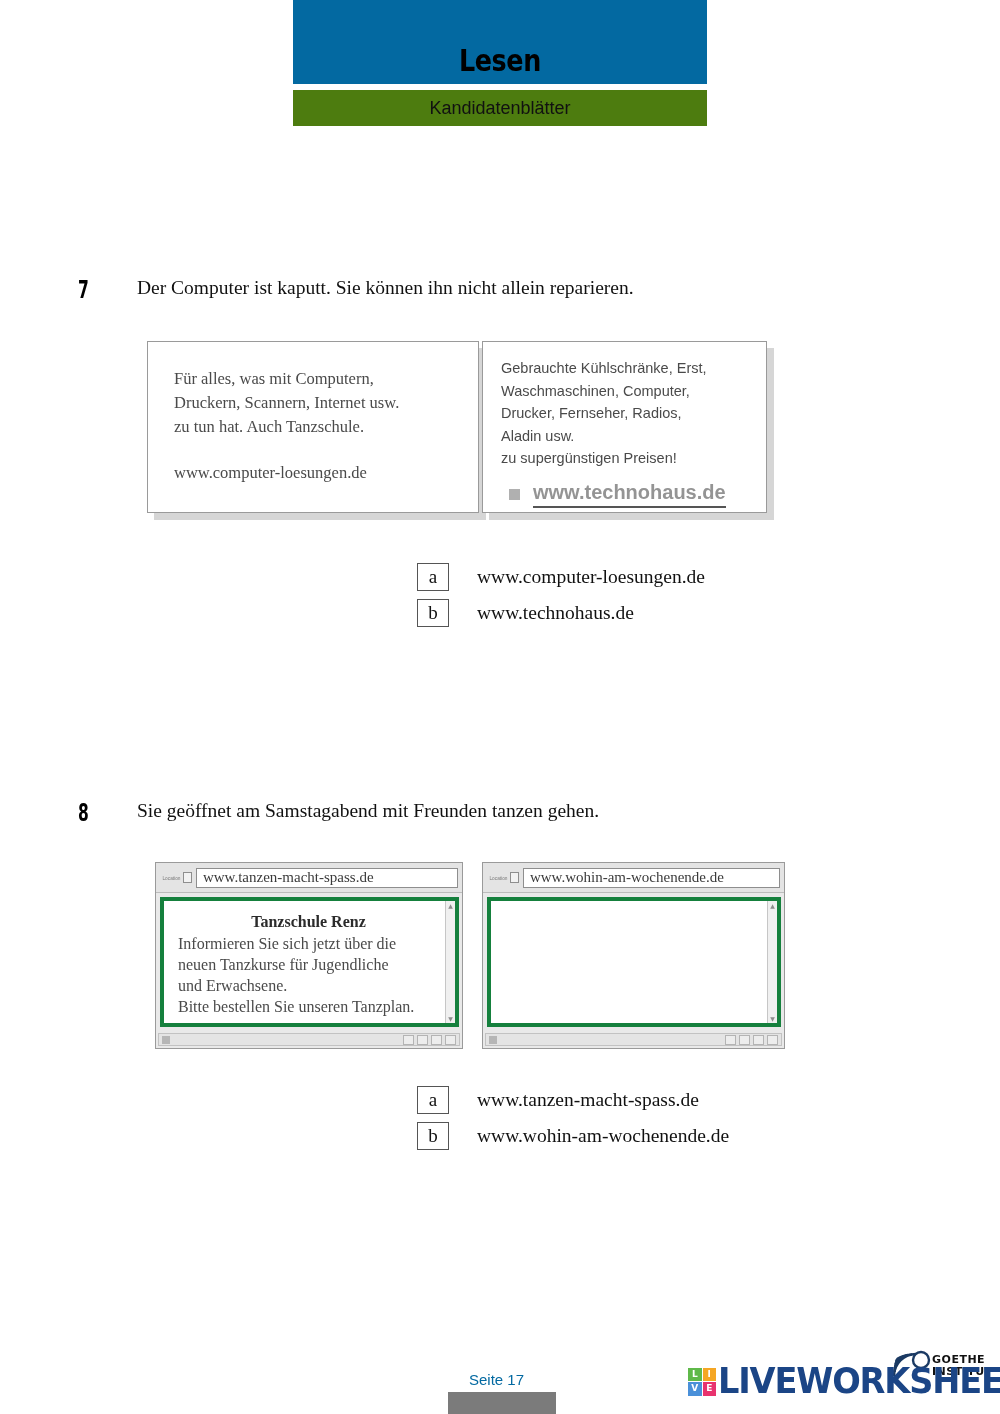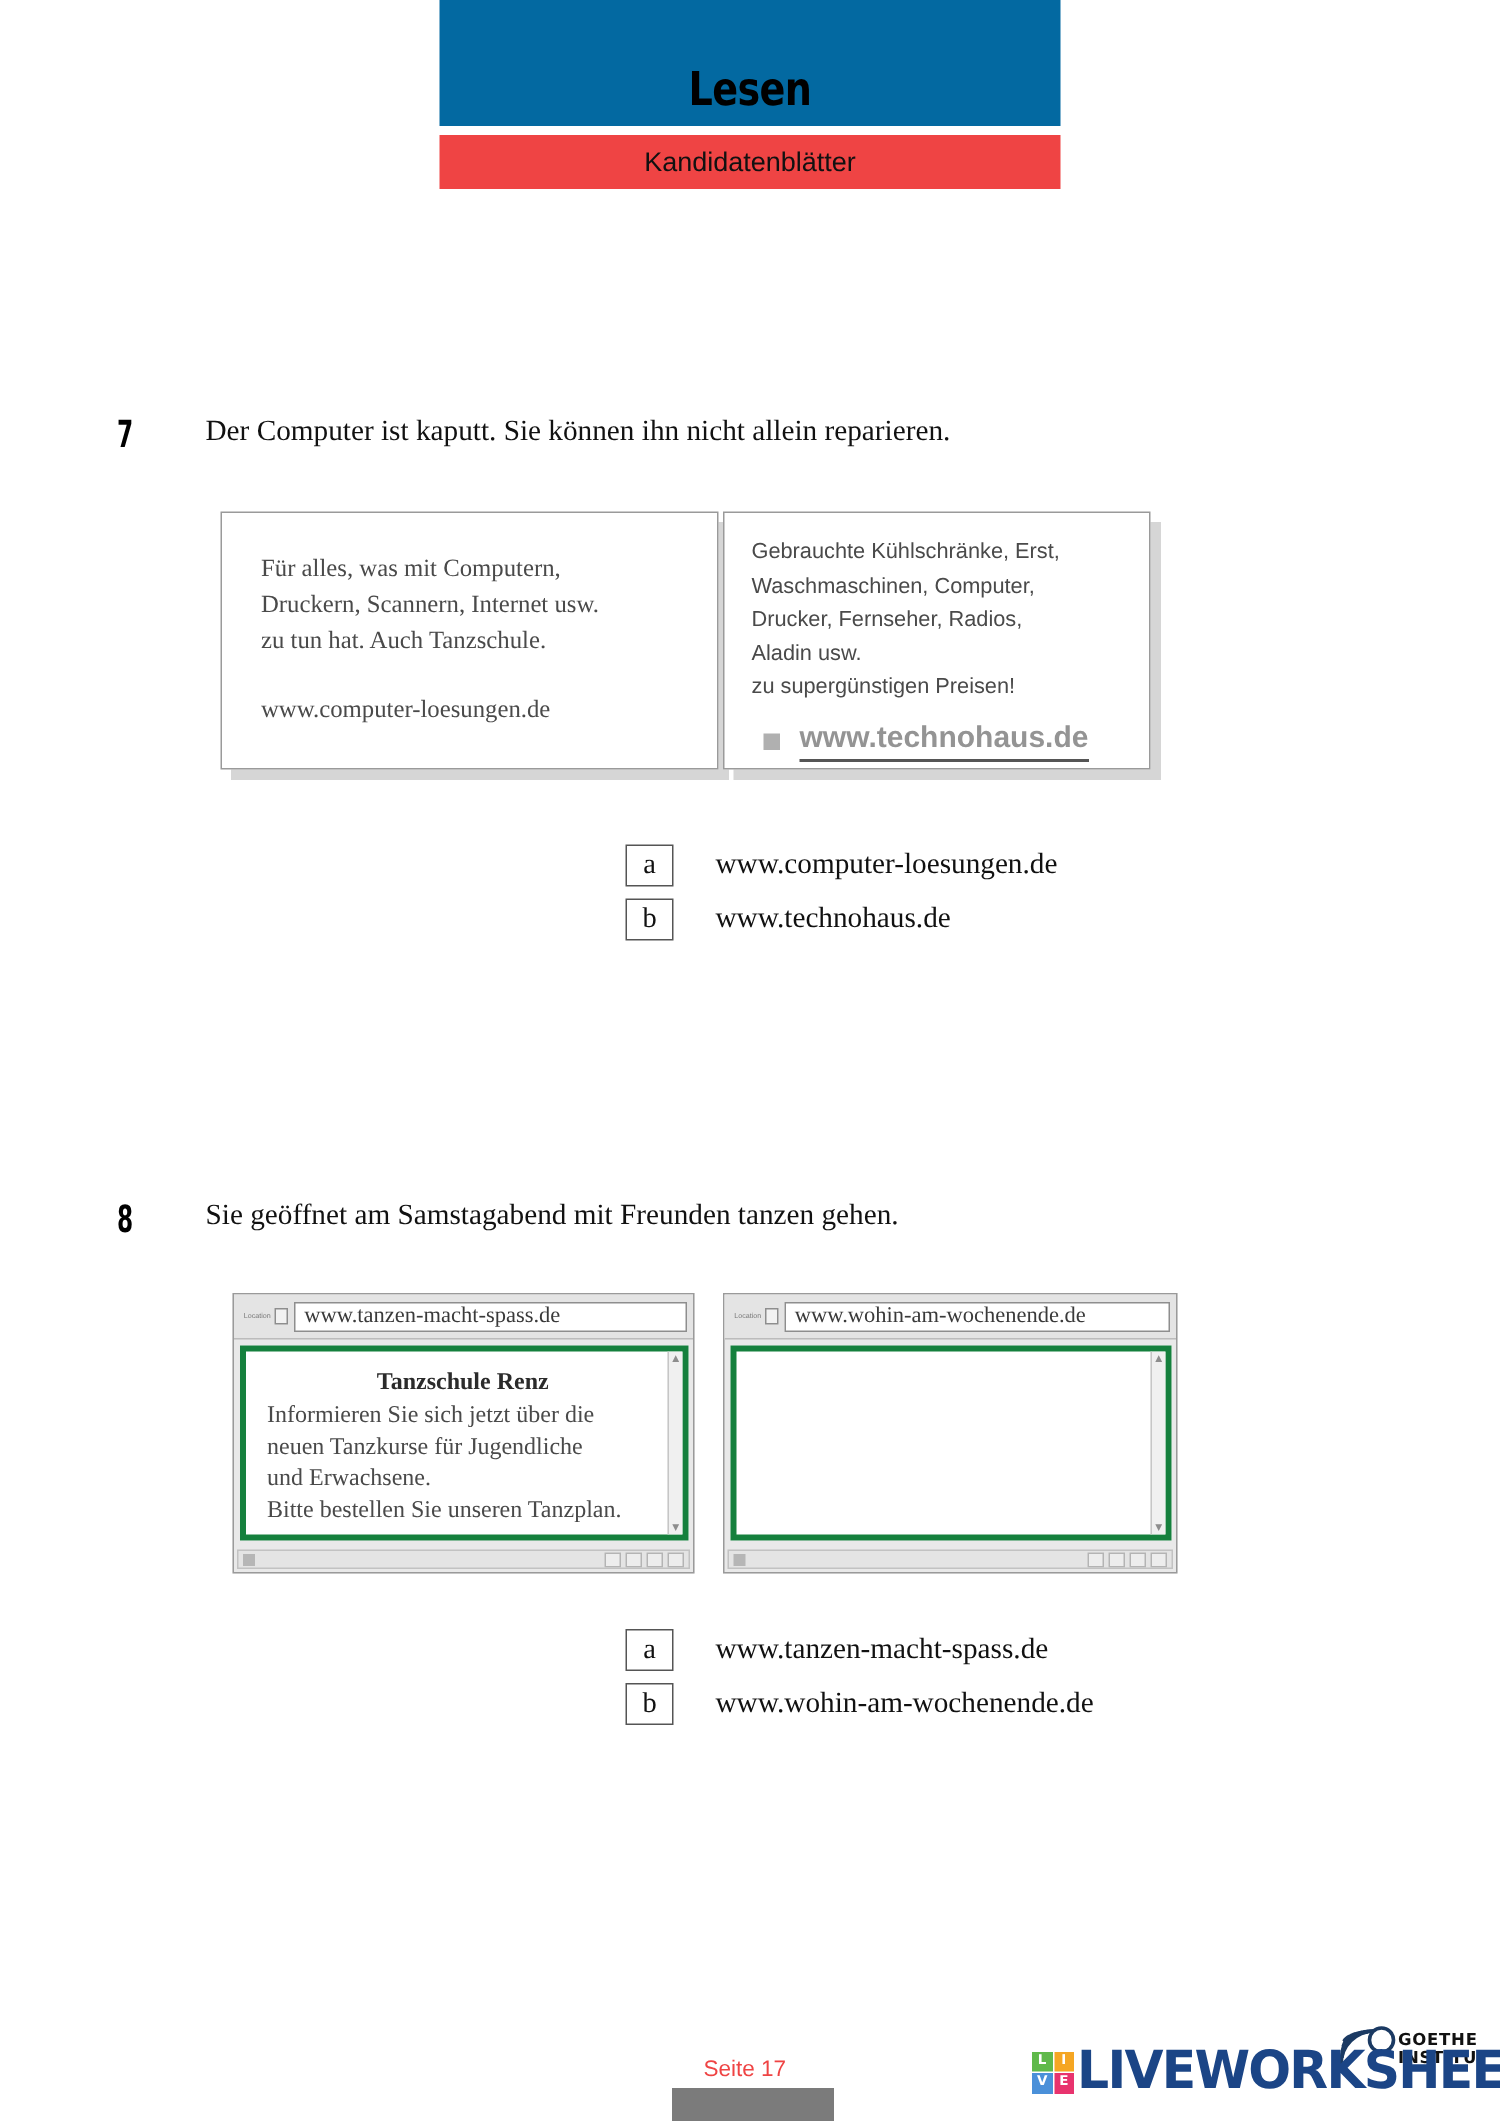--- a/index.html
+++ b/index.html
@@ -327,21 +327,21 @@
     white-space: nowrap;
   }
 
   
   .footer-page-label {
     position: absolute;
     left: 469px;
     top: 1371px;
     font-family: "Liberation Sans", sans-serif;
     font-size: 15px;
-    color: #ef4444;
+    color: #0369a1;
   }
   .footer-gray-bar {
     position: absolute;
     left: 448px;
     top: 1392px;
     width: 108px;
     height: 22px;
     background: #7b7b7b;
   }
 
@@ -404,21 +404,21 @@
     letter-spacing: 0.5px;
   }
 </style>
 </head>
 <body>
 
 <div class="header-block">
   <div class="header-title-bar" style="background: #0369a1;">
     <div class="header-title">Lesen</div>
   </div>
-  <div class="header-sub-bar" style="background: #ef4444;">
+  <div class="header-sub-bar" style="background: #4d7c0f;">
     <div class="header-sub">Kandidatenblätter</div>
   </div>
 </div>
 
 <div class="question" style="top:277px;">
   <div class="q-number">7</div>
   <div class="q-prompt">Der Computer ist kaputt. Sie können ihn nicht allein reparieren.</div>
 </div>
 
 <div class="adbox adbox-left">

